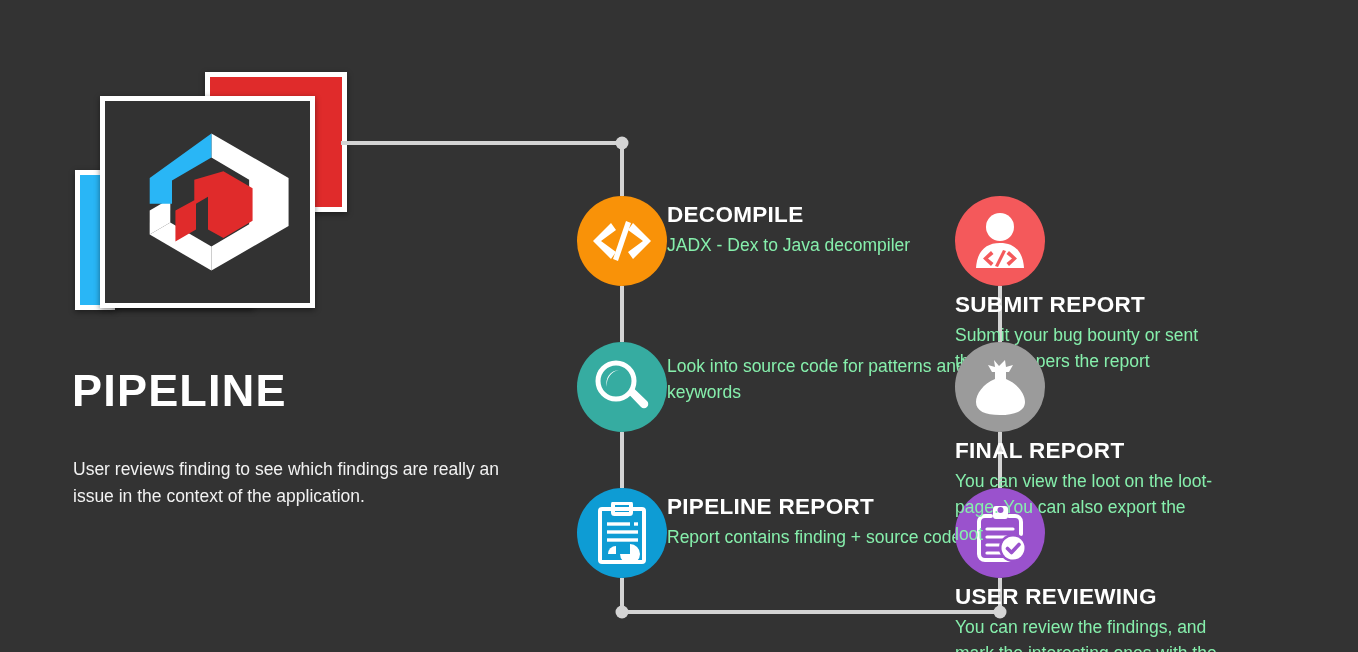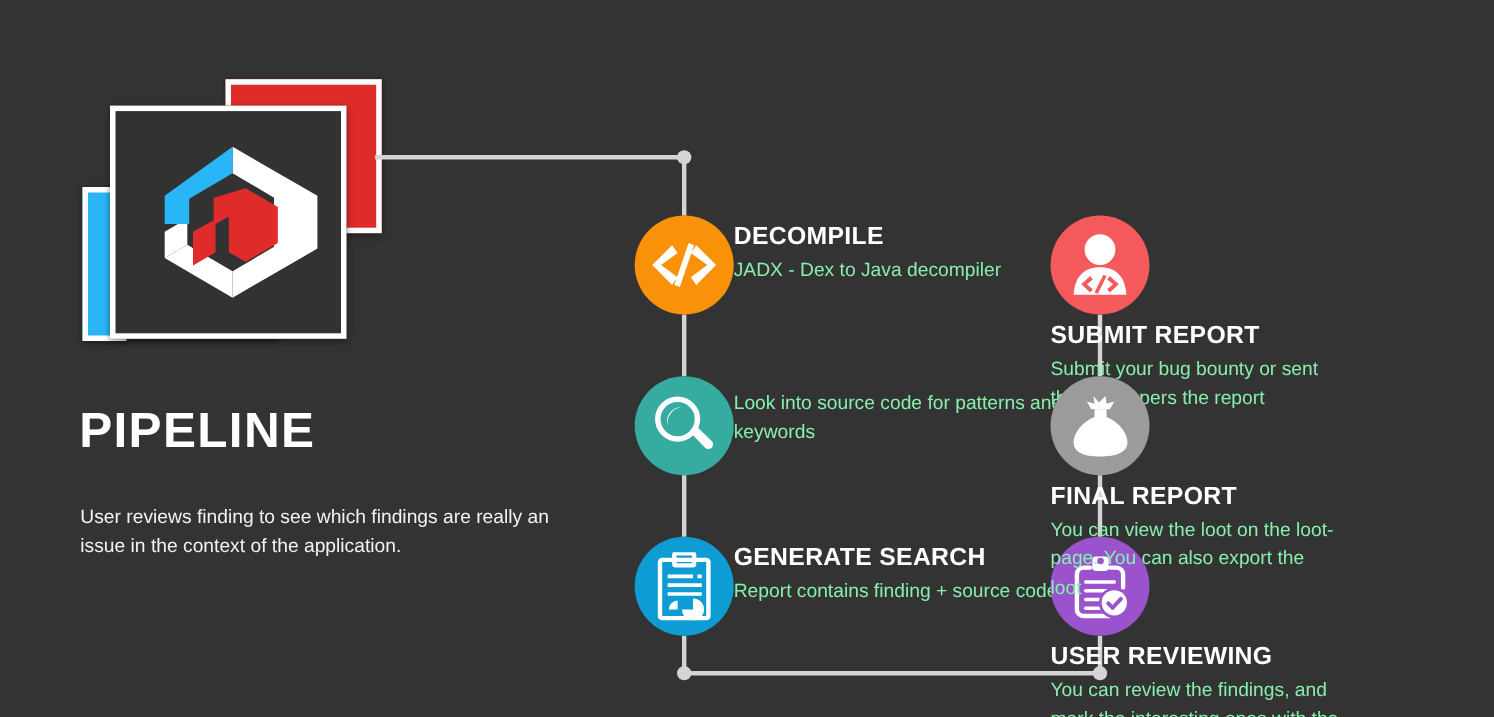--- a/index.html
+++ b/index.html
@@ -280,21 +280,21 @@
           <line x1="13" y1="22" x2="36" y2="22"></line>
           <line x1="40" y1="22" x2="44" y2="22"></line>
           <line x1="13" y1="30" x2="44" y2="30"></line>
           <line x1="13" y1="38" x2="44" y2="38"></line>
         </g>
         <path d="M 22 44 L 22 52 L 14 52 A 8 8 0 0 1 22 44 Z" fill="#ffffff"></path>
         <path d="M 36 42 A 10 10 0 1 1 26 52 L 36 52 Z" fill="#ffffff"></path>
       </svg>
     </div>
     <div class="step-text">
-      <div class="step-title">GENERATE SEARCH</div>
+      <div class="step-title">PIPELINE REPORT</div>
       <div class="step-desc w-left">Report contains finding + source code</div>
     </div>
   </div>
 
   <div class="step col-right row-1 w-right">
     <div class="step-badge" style="background:#f4595b;">
       <svg width="62" height="62" viewBox="0 0 62 62">
         <circle cx="31" cy="17" r="14" fill="#ffffff"></circle>
         <path d="M 31 33 C 46 33 54 42 55 58 L 7 58 C 8 42 16 33 31 33 Z" fill="#ffffff"></path>
         <path d="M 22 41 L 24.5 44 L 19 48.5 L 24.5 53 L 22 56 L 14 48.5 Z" fill="#f4595b"></path>

